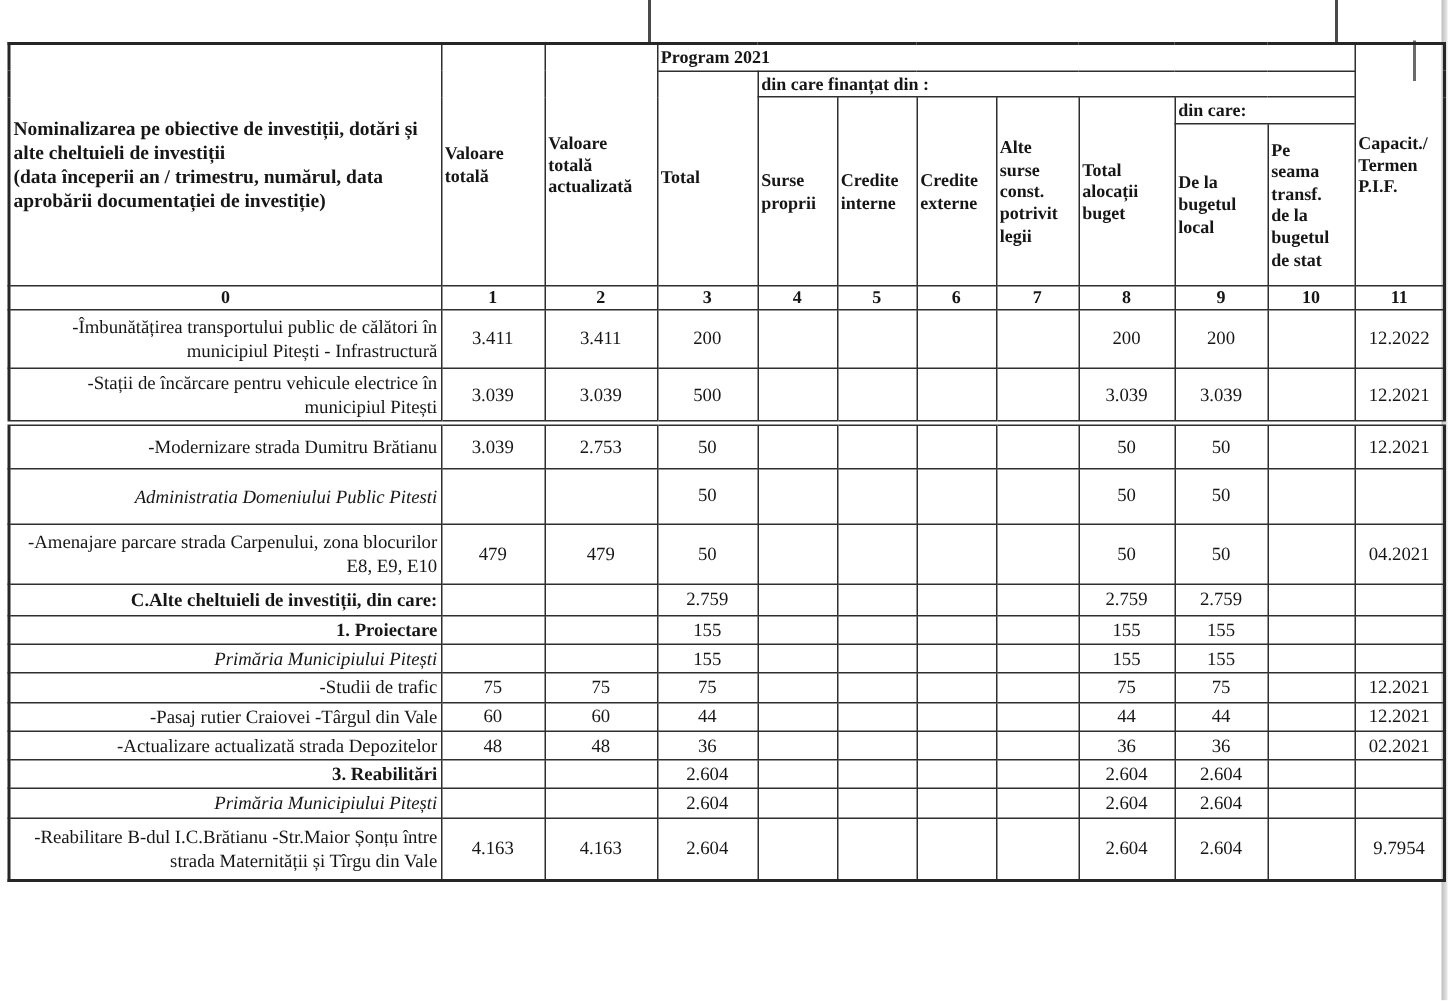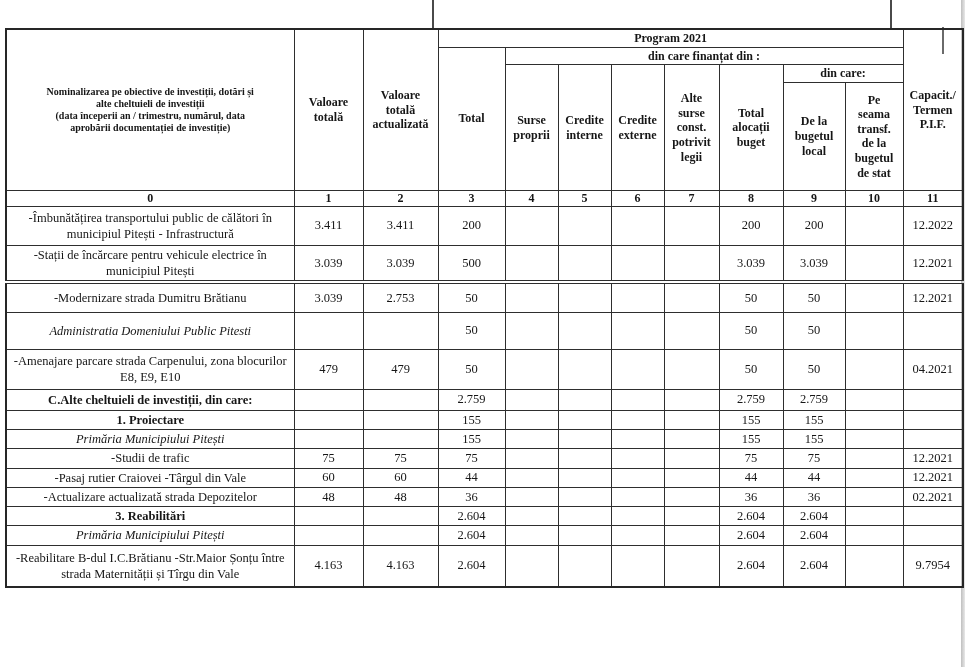--- a/index.html
+++ b/index.html
@@ -35,34 +35,34 @@
     border: 2px solid #262626;
   }
   table.inv td {
     border: 1px solid #2e2e2e;
     padding: 1px 2px;
     vertical-align: middle;
     overflow: hidden;
   }
   td.hd {
     font-weight: bold;
-    text-align: center;
+    text-align: left;
     white-space: pre-line;
     font-size: 12px;
     line-height: 1.22;
   }
-  td.hd0 { font-size: 10px; }
+  td.hd0 { font-size: 13px; }
   td.idx {
     font-weight: bold;
     text-align: center;
     font-size: 12px;
     line-height: 1;
   }
   td.name {
-    text-align: center;
+    text-align: right;
     font-size: 12.5px;
     line-height: 1.3;
     padding-left: 4px;
     padding-right: 3px;
   }
   td.num {
     text-align: center;
     font-size: 12.5px;
   }
   tr.r-bold td.name { font-weight: bold; }

